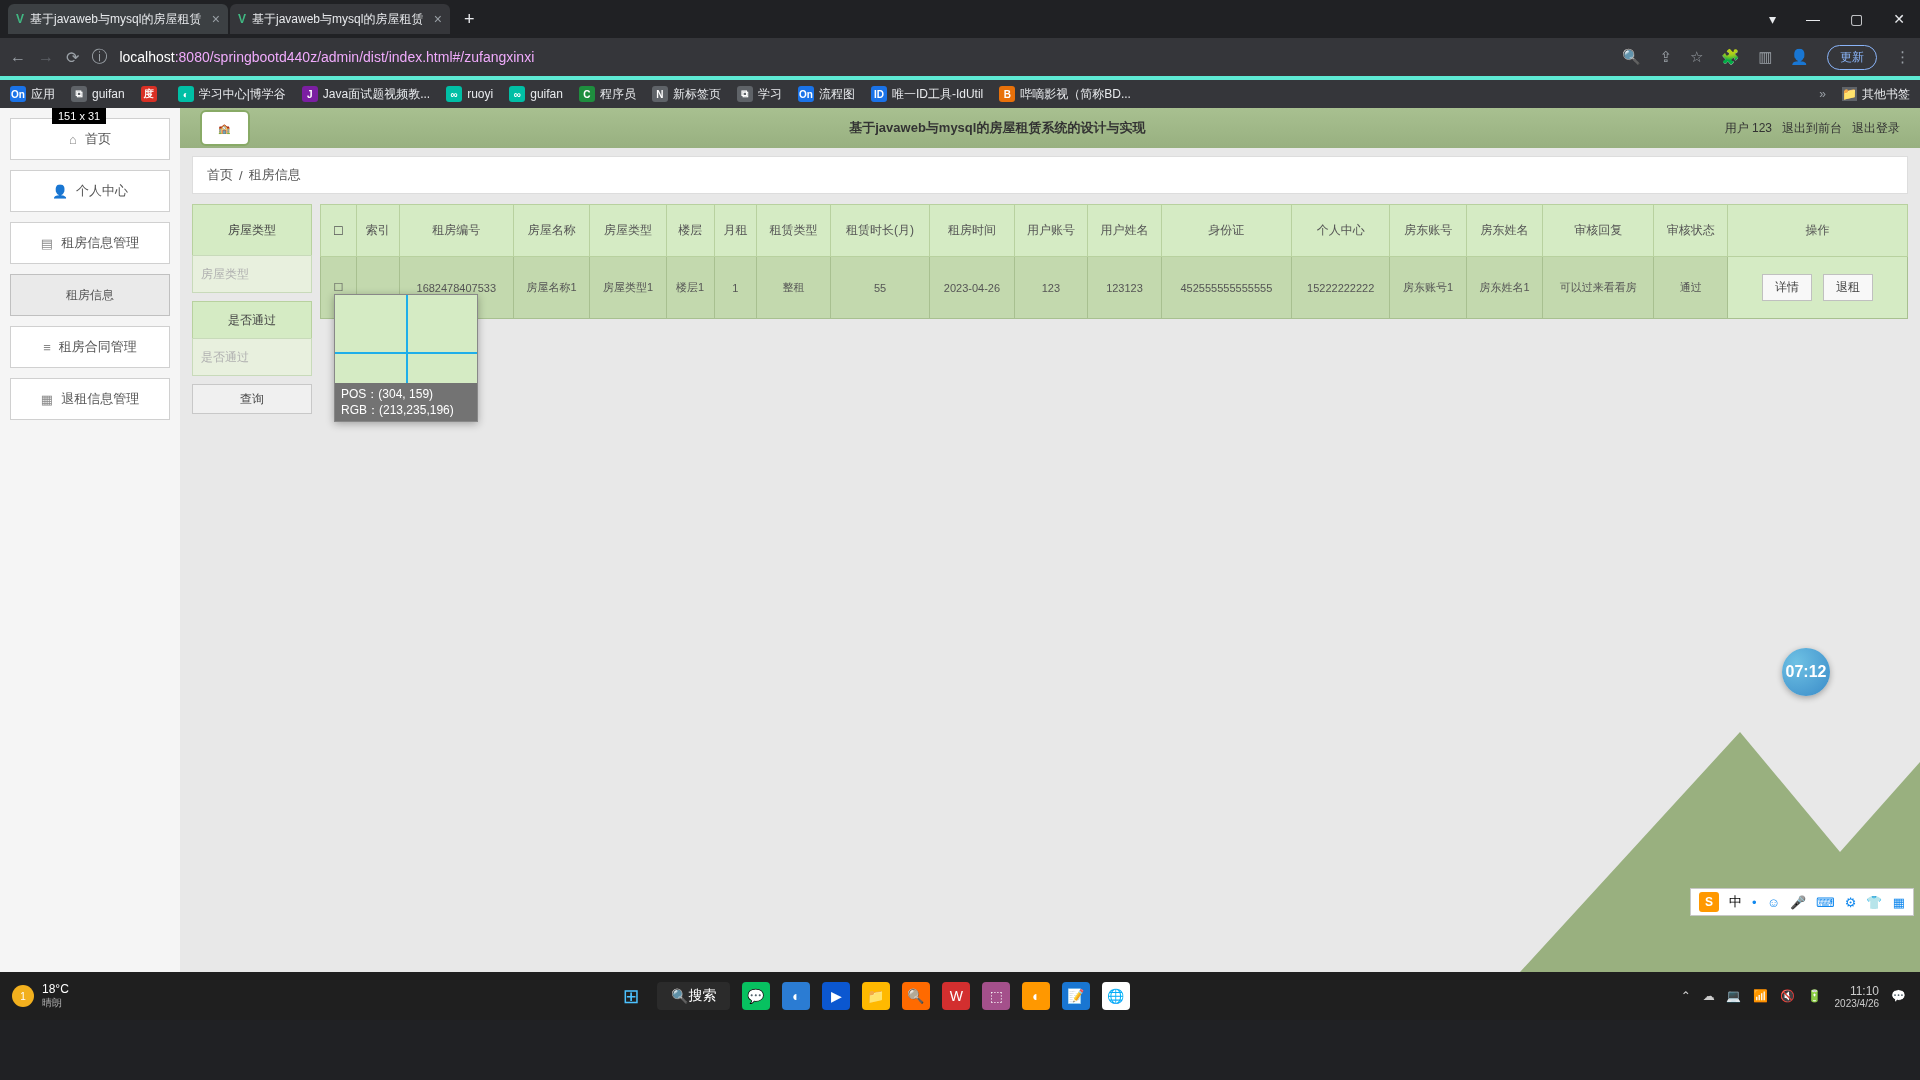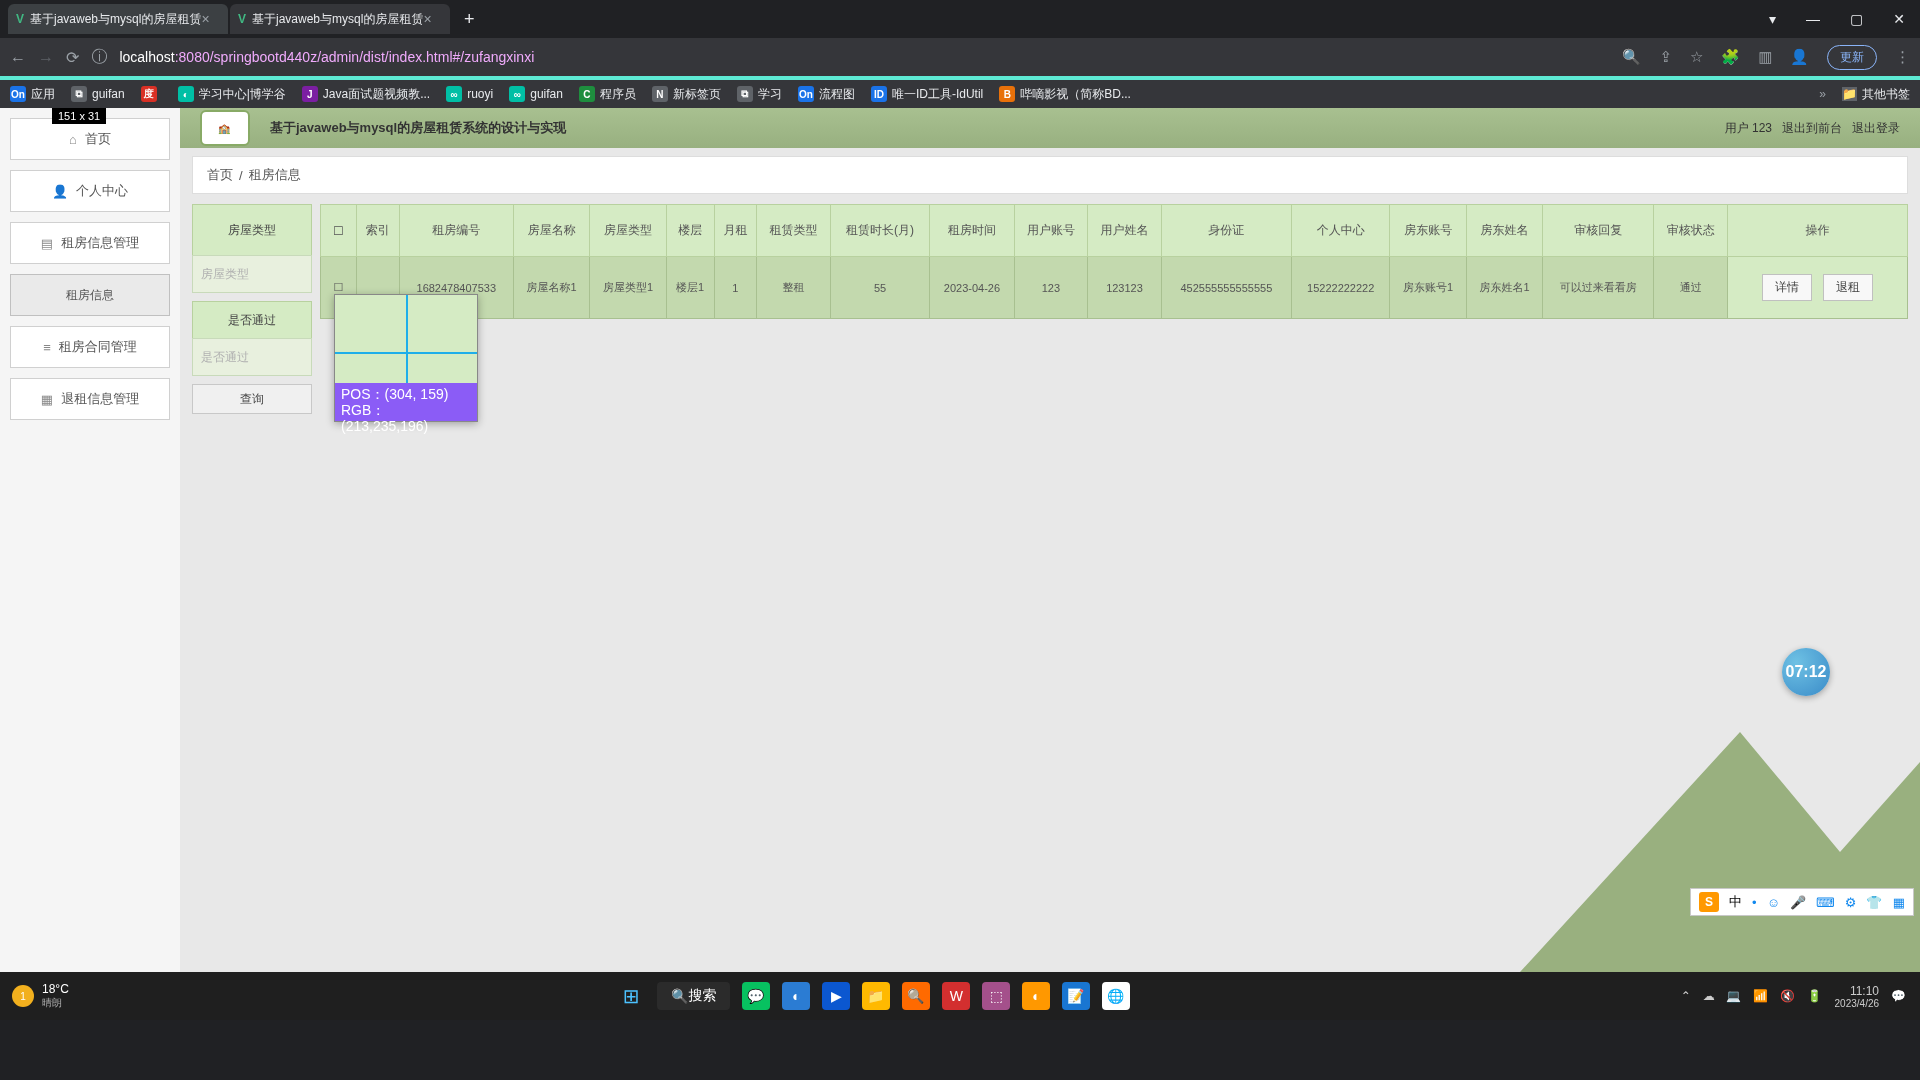--- a/index.html
+++ b/index.html
@@ -1,20 +1,20 @@
 <!DOCTYPE html>
 <html><head>
 <meta charset="utf-8">
 <style>
 * { margin: 0; padding: 0; box-sizing: border-box; font-family: "Microsoft YaHei", Arial, sans-serif; }
 html, body { width: 1920px; height: 1080px; overflow: hidden; background: #202124; }
 
 
 .tab-bar { height: 38px; background: #202124; display: flex; align-items: center; padding-left: 8px; }
-.tab { height: 30px; background: #35363a; color: #e8eaed; font-size: 12px; display: flex; align-items: center; padding: 11px 8px; margin-right: 2px; border-radius: 6px 6px 0 0; width: 220px; }
+.tab { height: 30px; background: #35363a; color: #e8eaed; font-size: 12px; display: flex; align-items: center; padding: 11px 8px; margin-right: 2px; border-radius: 6px 6px 0 0; width: 220px; justify-content: space-between; }
 .tab.active { background: #3c4043; }
 .tab .vlogo { color: #41b883; font-weight: bold; margin-right: 6px; }
 .tab .close { color: #9aa0a6; font-size: 14px; }
 .tab-add { color: #e8eaed; font-size: 18px; margin-left: 12px; }
 .win-controls { display: flex; gap: 30px; color: #e8eaed; margin-left: auto; margin-right: 15px; font-size: 14px; align-items: center; }
 
 .addr-bar { height: 38px; background: #35363a; display: flex; align-items: center; padding: 0 10px; gap: 12px; color: #9aa0a6; }
 .addr-bar .nav-btn { font-size: 16px; }
 .addr-bar .url { flex: 1; color: #e8eaed; font-size: 14px; }
 .addr-bar .url .host { color: #fff; }
@@ -35,21 +35,21 @@
 
 .page { height: 864px; background: #e8e8e8; position: relative; }
 .sidebar { position: absolute; left: 0; top: 0; width: 180px; height: 100%; background: #f5f5f5; padding: 10px; }
 .sb-item { background: #fff; border: 1px solid #d0d0d0; height: 42px; display: flex; align-items: center; justify-content: center; gap: 8px; font-size: 13px; color: #555; margin-bottom: 10px; }
 .sb-item.sub { background:#eaeaea; border-color:#c0c0c0; font-size:12px; padding-left:0; justify-content:center; }
 .sb-ico { font-size:13px; color:#888; }
 
 .content { position: absolute; left: 180px; top: 0; right: 0; height: 100%; }
 .top-header { height: 40px; background: linear-gradient(#a8c090,#98b080); display:flex; align-items:center; padding:0 20px; font-size:13px; color:#333; }
 .logo-box { width:50px; height:36px; background:#fff; border:2px solid #8a6; border-radius:6px; margin-right:20px; display:flex; align-items:center; justify-content:center; font-size:10px; }
-.top-header .title { flex:1; font-weight:bold; }
+.top-header .title { flex:1; text-align:center; font-weight:bold; }
 .top-header .user-area { display:flex; gap:10px; font-size:12px; }
 
 .breadcrumb { height: 38px; background:#fff; border:1px solid #ddd; margin:8px 12px 0 12px; display:flex; align-items:center; padding:0 14px; font-size:13px; color:#555; gap:6px; }
 
 .main-row { display:flex; margin:10px 12px 0 12px; gap:8px; }
 .filter-col { width:120px; }
 .filter-label { height:52px; background:#d5ebc4; border:1px solid #b8d19f; display:flex; align-items:center; justify-content:center; font-size:12px; color:#444; }
 .filter-input { height:38px; border:1px solid #c8daba; background:#e8f0de; margin-top:-1px; display:flex; align-items:center; padding:0 8px; color:#b0b0b0; font-size:12px; }
 .filter-label2 { height:38px; background:#d5ebc4; border:1px solid #b8d19f; margin-top:8px; display:flex; align-items:center; justify-content:center; font-size:12px; color:#444; }
 .query-btn { height:30px; border:1px solid #c8c8c8; background:#f0f0f0; margin-top:8px; display:flex; align-items:center; justify-content:center; font-size:12px; color:#444; }
@@ -60,21 +60,21 @@
 .tbl td { background:#c3d9ae; border:1px solid #a8c090; height:62px; color:#555; padding:0 4px; text-align:center; font-size:11px; }
 .tbl td.checkcell, .tbl th.checkcell { width:36px; }
 .tbl td.opcell { background:#d5ebc4; }
 .op-btn { display:inline-block; border:1px solid #c0c0c0; background:#f8f8f8; padding:4px 12px; font-size:12px; color:#444; margin:0 4px; }
 
 
 .sel-size { position:absolute; left:52px; top:0px; background:#000; color:#fff; font-size:11px; padding:2px 6px; z-index:30; }
 .magnifier { position:absolute; left:334px; top:186px; width:144px; height:128px; background:#d5ebc4; border:1px solid #888; box-shadow:0 2px 8px rgba(0,0,0,.3); z-index:40; }
 .magnifier::before { content:""; position:absolute; left:50%; top:0; bottom:38px; width:2px; background:#1faee9; }
 .magnifier::after { content:""; position:absolute; top:45%; left:0; right:0; height:2px; background:#1faee9; }
-.mag-info { position:absolute; bottom:0; left:0; right:0; height:38px; background:#8b5cf6; color:#fff; font-size:14px; line-height:16px; padding:3px 6px; }
+.mag-info { position:absolute; bottom:0; left:0; right:0; height:38px; background:#737373; color:#fff; font-size:12px; line-height:16px; padding:3px 6px; }
 
 .mountain { position:absolute; right:0; bottom:0; width:700px; height:360px; overflow:hidden; pointer-events:none; }
 .mountain svg { width:100%; height:100%; }
 
 .clock-badge { position:absolute; right:90px; top:540px; width:48px; height:48px; border-radius:50%; background:radial-gradient(circle at 30% 30%, #6ec1e4, #3a8bc8); color:#fff; display:flex; align-items:center; justify-content:center; font-size:16px; font-weight:bold; box-shadow:0 2px 6px rgba(0,0,0,.3); }
 
 
 .taskbar { height:48px; background:#1f1f1f; display:flex; align-items:center; color:#fff; font-size:12px; }
 .weather { display:flex; align-items:center; gap:8px; padding:0 12px; }
 .weather .wicon { width:22px; height:22px; border-radius:50%; background:#f2b01e; display:flex; align-items:center; justify-content:center; font-size:10px; color:#fff; }

